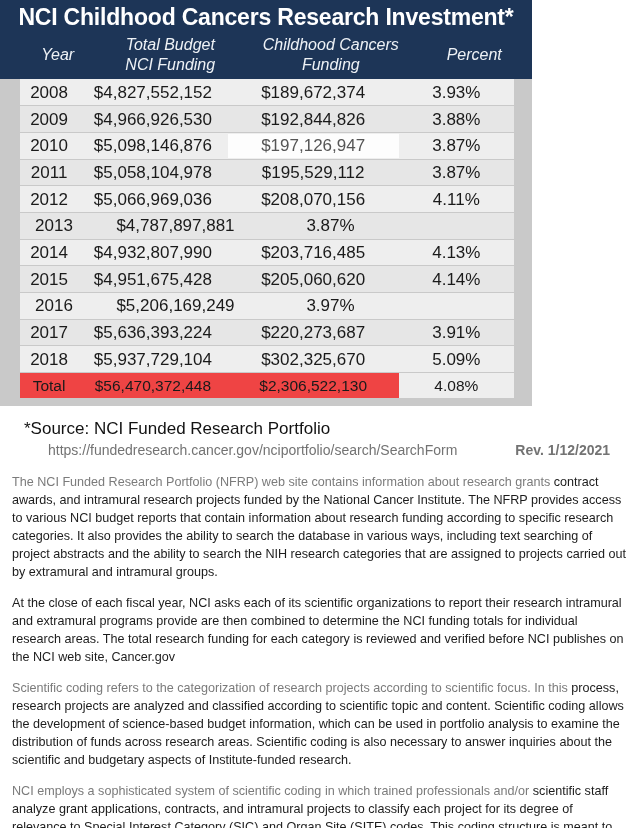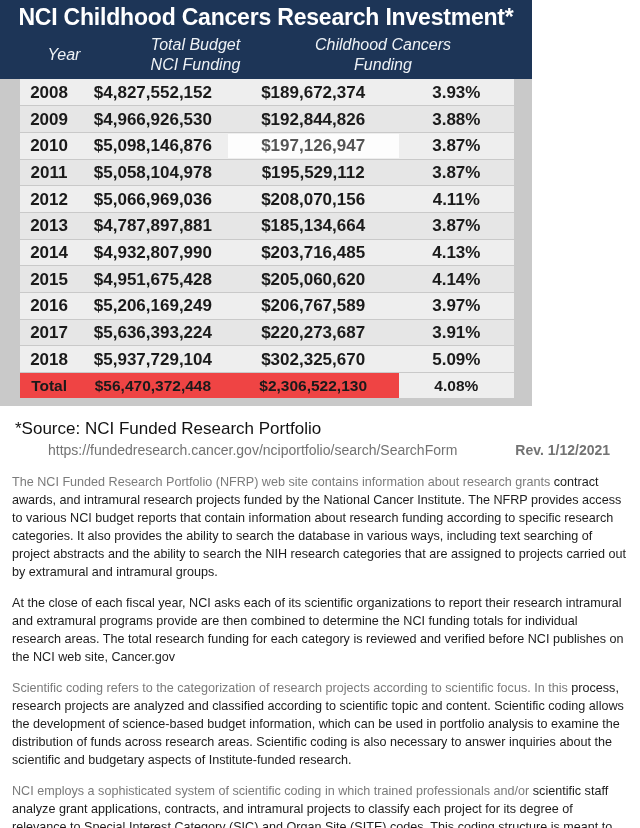--- a/index.html
+++ b/index.html
@@ -67,21 +67,20 @@
     background: #c9c9c9;
   }
   .row {
     display: flex;
     align-items: center;
     height: 25.7px;
     background: #eeeeee;
     border-bottom: 1px solid #c9c9c9;
     margin-right: 18px;
     margin-left: 20px;
-    font-weight: bold;
   }
   .row.alt { background: #e6e6e6; }
   .row.total-row {
     background: #ef4444;
     border-bottom: none;
     height: 25px;
   }
   .cell {
     font-size: 17px;
     color: #1a1a1a;
@@ -108,21 +107,21 @@
   }
 
   
   .source-block {
     padding: 12px 0 0 0;
     background: #ffffff;
   }
   .src-line1 {
     font-size: 17px;
     color: #121212;
-    padding-left: 15px;
+    padding-left: 24px;
     line-height: 1.35;
   }
   .src-line2 {
     font-size: 14px;
     color: #737373;
     padding-left: 48px;
     line-height: 1.4;
     display: flex;
   }
   .src-url { white-space: nowrap; }
@@ -161,20 +160,23 @@
         <div>Year</div>
       </div>
       <div class="hdr-cell hdr-total">
         <div>Total Budget</div>
         <div>NCI Funding</div>
       </div>
       <div class="hdr-cell hdr-child">
         <div>Childhood Cancers</div>
         <div>Funding</div>
       </div>
+      <div class="hdr-cell hdr-pct">
+        <div>Percent</div>
+      </div>
     </div>
 
     <div class="rows" id="rows-container">
         <div class="row">
           <div class="cell c-year">2008</div>
           <div class="cell c-total">$4,827,552,152</div>
           <div class="cell c-child">$189,672,374</div>
           <div class="cell c-pct">3.93%</div>
         </div>
         <div class="row alt">
@@ -197,39 +199,37 @@
         </div>
         <div class="row">
           <div class="cell c-year">2012</div>
           <div class="cell c-total">$5,066,969,036</div>
           <div class="cell c-child">$208,070,156</div>
           <div class="cell c-pct">4.11%</div>
         </div>
         <div class="row alt">
           <div class="cell c-year">2013</div>
           <div class="cell c-total">$4,787,897,881</div>
-          <div class="cell c-child">$185,134,664</div>
           <div class="cell c-pct">3.87%</div>
         </div>
         <div class="row">
           <div class="cell c-year">2014</div>
           <div class="cell c-total">$4,932,807,990</div>
           <div class="cell c-child">$203,716,485</div>
           <div class="cell c-pct">4.13%</div>
         </div>
         <div class="row alt">
           <div class="cell c-year">2015</div>
           <div class="cell c-total">$4,951,675,428</div>
           <div class="cell c-child">$205,060,620</div>
           <div class="cell c-pct">4.14%</div>
         </div>
         <div class="row">
           <div class="cell c-year">2016</div>
           <div class="cell c-total">$5,206,169,249</div>
-          <div class="cell c-child">$206,767,589</div>
           <div class="cell c-pct">3.97%</div>
         </div>
         <div class="row alt">
           <div class="cell c-year">2017</div>
           <div class="cell c-total">$5,636,393,224</div>
           <div class="cell c-child">$220,273,687</div>
           <div class="cell c-pct">3.91%</div>
         </div>
         <div class="row">
           <div class="cell c-year">2018</div>

